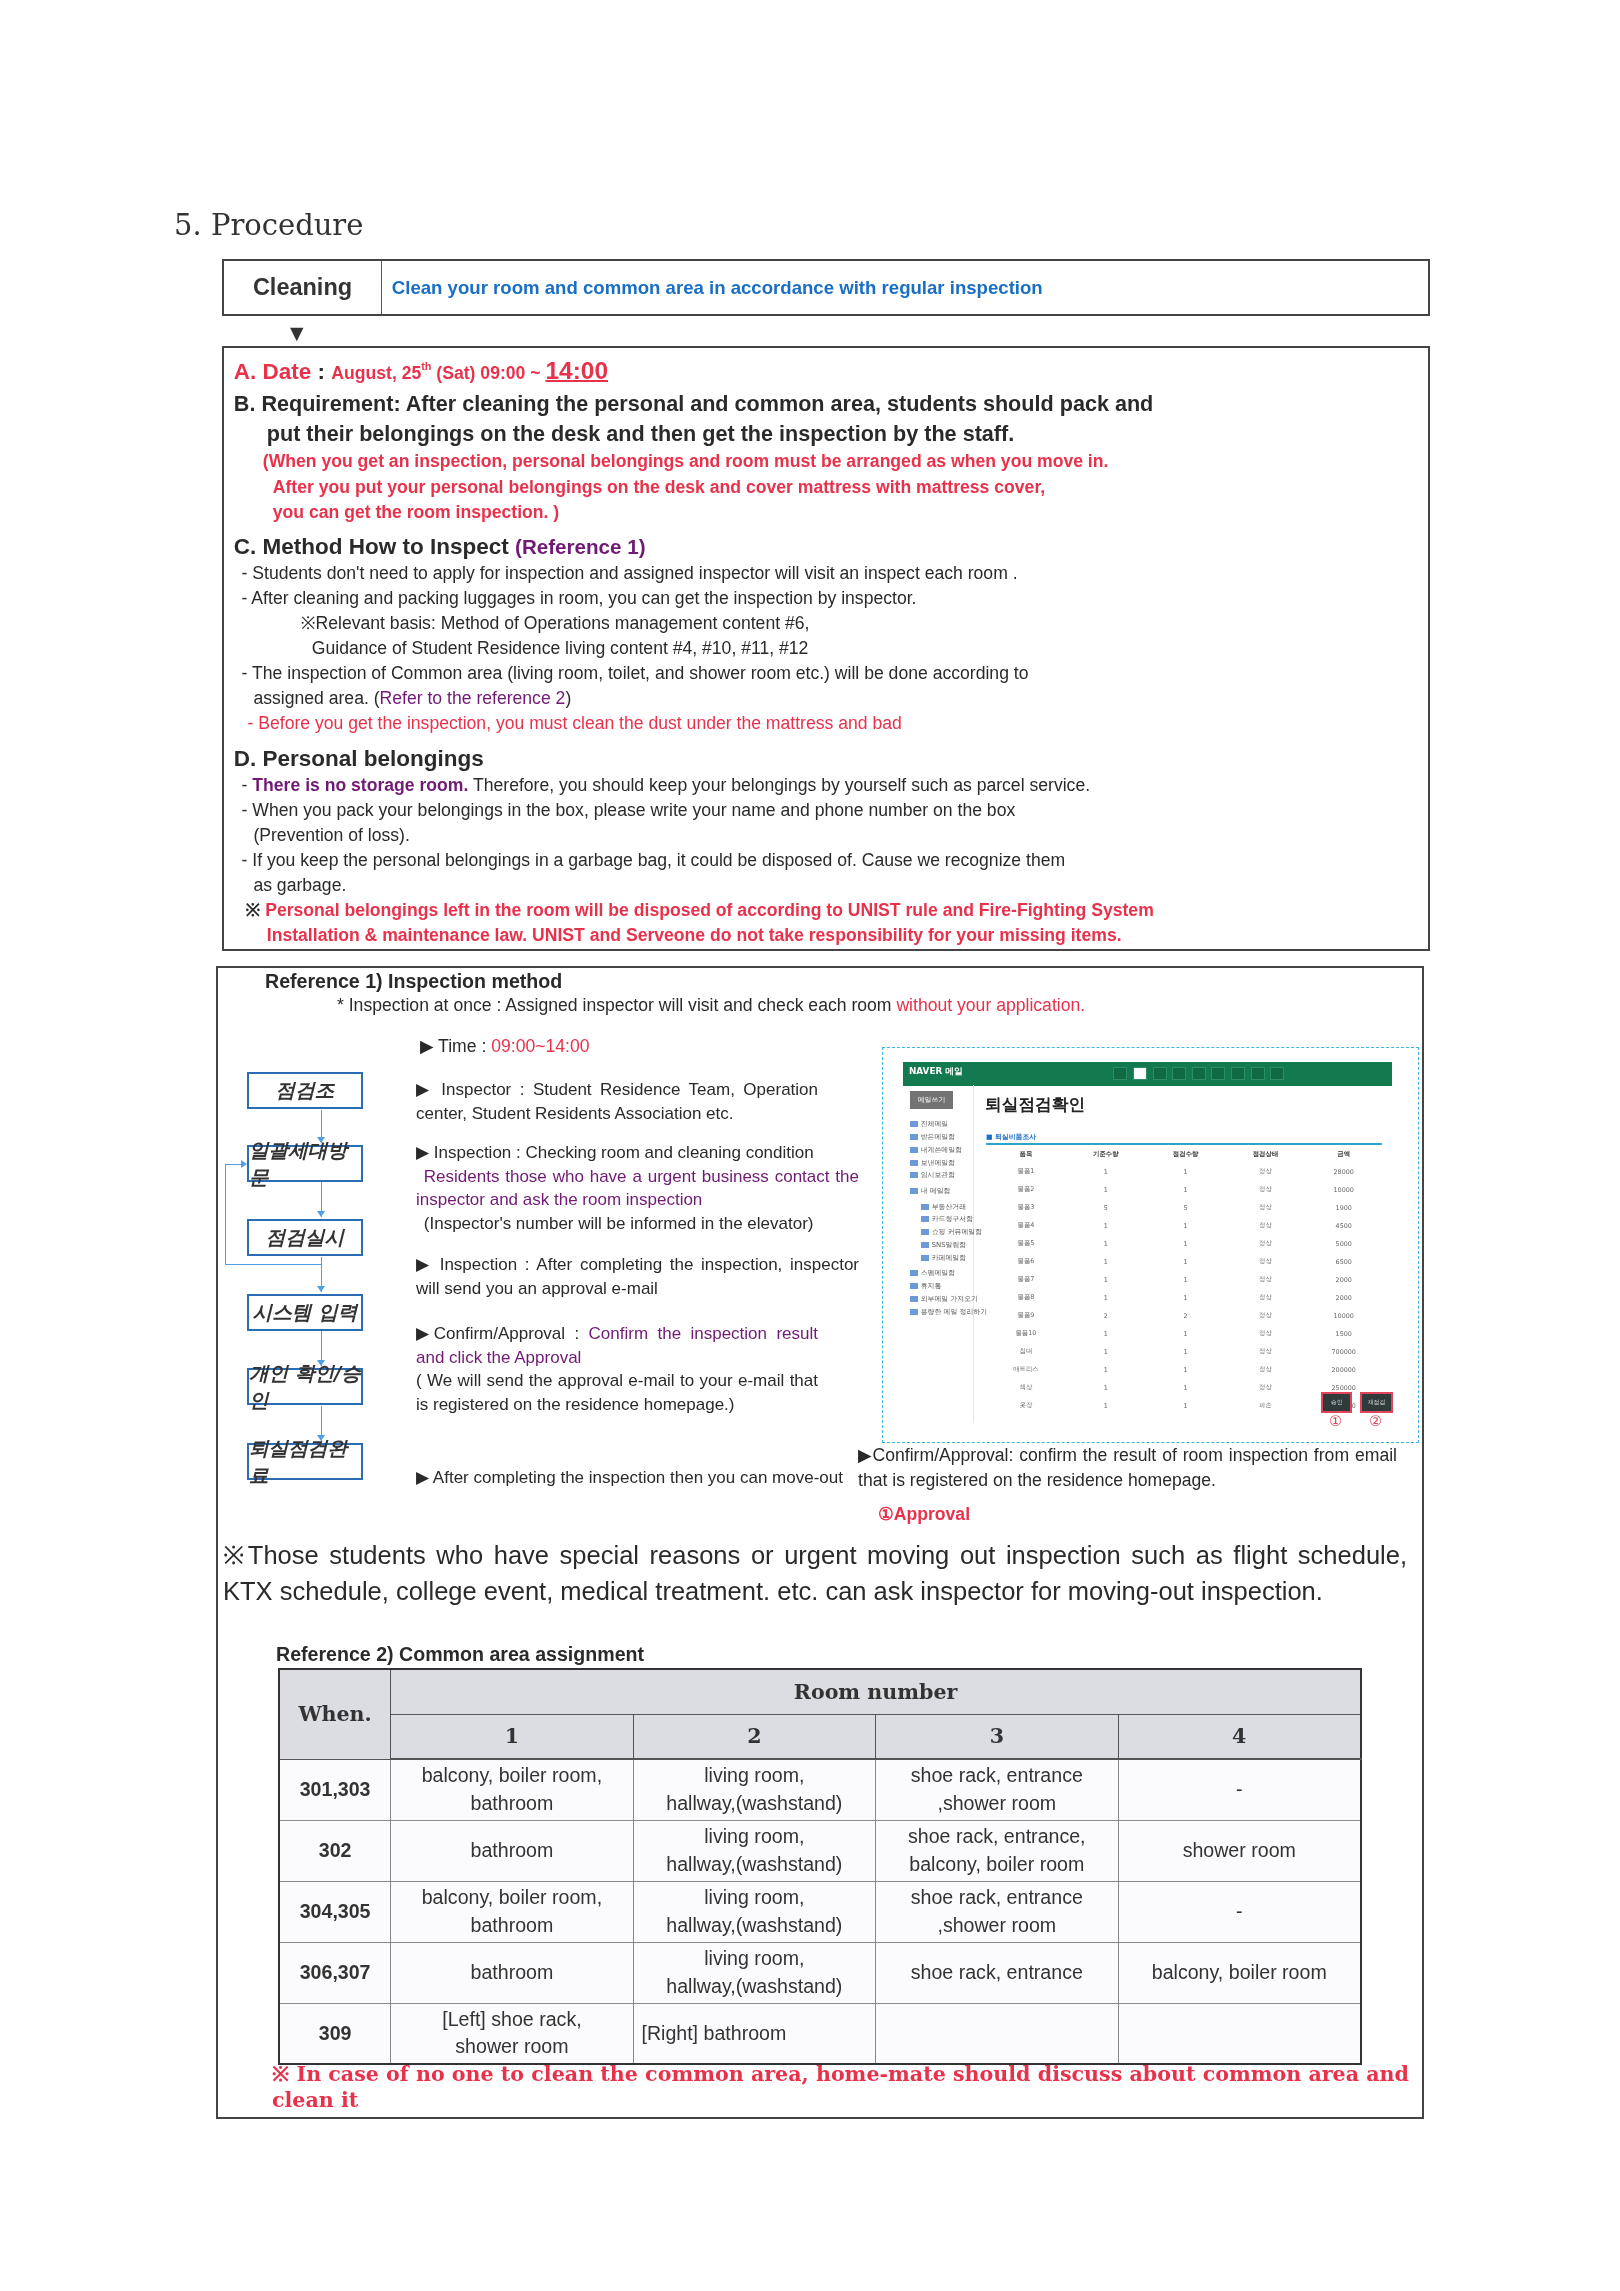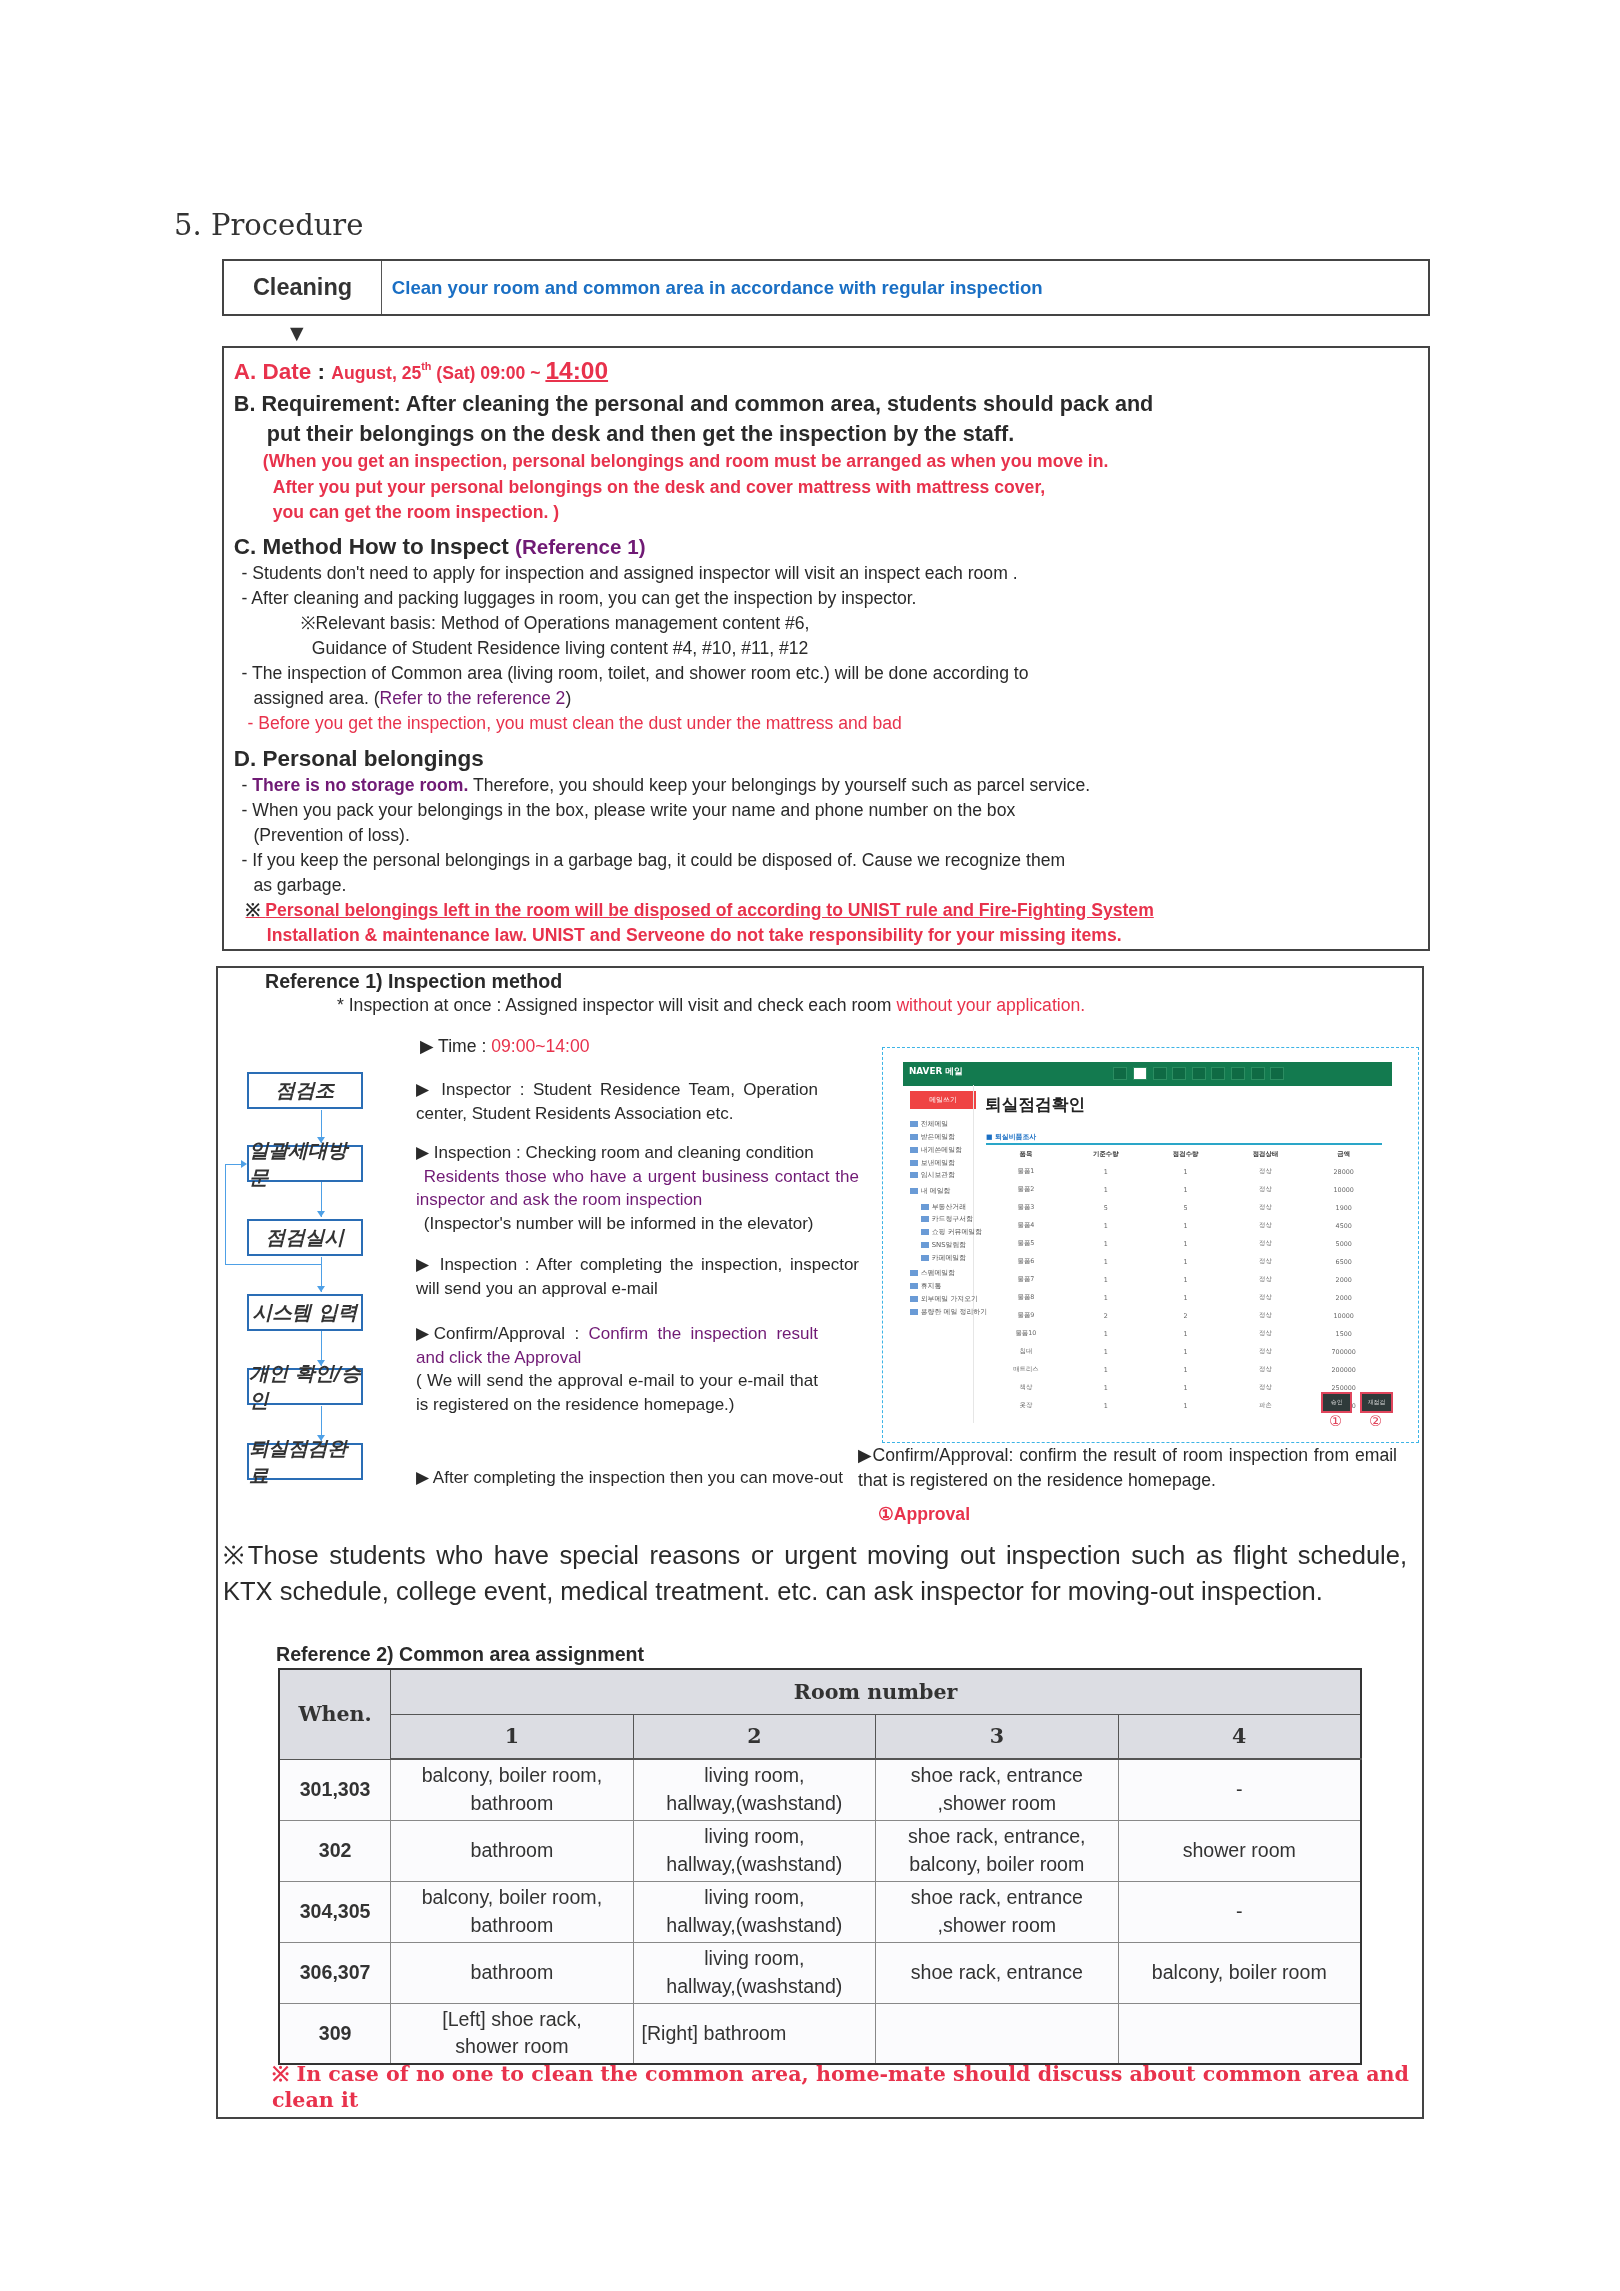--- a/index.html
+++ b/index.html
@@ -40,21 +40,21 @@
   .flow-v { position: absolute; left: 321px; width: 1px; background: #4ea0e6; }
   .flow-arrowhead { position: absolute; left: 317px; width: 0; height: 0; border-left: 4.9px solid transparent; border-right: 4.9px solid transparent; border-top: 6.9px solid #4ea0e6; }
 
   .desc { position: absolute; font-size: 17px; line-height: 23.5px; font-family: "Liberation Sans", sans-serif; text-align: justify; }
 
   
   #shot-frame { left: 882px; top: 1047px; width: 537px; height: 396px; border: 1px dashed #3db4e6; box-sizing: border-box; background: #fff; }
   #shot-header { left: 903px; top: 1062px; width: 489px; height: 23.5px; background: #137a4f; }
   #shot-logo { left: 909px; top: 1066px; font-size: 8.8px; color: #fff; font-weight: bold; }
   .shot-topicon { position: absolute; top: 1067px; width: 11.8px; height: 10.8px; background: #0f6a44; border: 1px solid #2b8d61; }
-  #shot-write-btn { left: 910px; top: 1091px; width: 66px; height: 17.6px; background: #ef4444; color: #fff; font-size: 6.9px; display: flex; align-items: center; justify-content: center; }
+  #shot-write-btn { left: 910px; top: 1091px; width: 43px; height: 17.6px; background: #737373; color: #fff; font-size: 6.9px; display: flex; align-items: center; justify-content: center; }
   #shot-sidebar-divider { left: 973px; top: 1085px; width: 1px; height: 338px; background: #e6e6e6; }
   .shot-nav { position: absolute; left: 910px; font-size: 6.9px; color: #555; white-space: nowrap; }
   .shot-nav .ic { display: inline-block; width: 7.8px; height: 5.9px; background: #6a9bd6; margin-right: 2.9px; vertical-align: middle; }
   #shot-title { left: 985px; top: 1093px; font-size: 16.7px; font-weight: bold; color: #222; }
   #shot-sub { left: 986px; top: 1132px; font-size: 6.9px; color: #1a6fc4; font-weight: bold; }
   #shot-rule { left: 986px; top: 1143px; width: 396px; height: 2px; background: #2aa6c8; }
   #shot-table { left: 986px; top: 1147px; width: 396px; border-collapse: collapse; font-size: 6.4px; color: #666; }
   #shot-table th { font-weight: bold; color: #333; height: 13.7px; }
   #shot-table td { text-align: center; height: 16px; }
   .shot-btn { position: absolute; top: 1394px; height: 16.7px; background: #2f3a3a; color: #ddd; font-size: 5.9px; display: flex; align-items: center; justify-content: center; outline: 2px solid #e0455c; }
@@ -116,21 +116,21 @@
     <div class="line red" style="padding-left:13.7px;">- Before you get the inspection, you must clean the dust under the mattress and bad</div>
 
     <div class="item-head" style="margin-top:7.8px;">D. Personal belongings</div>
     <div class="line dash">
       <span>- </span><span class="blue" style="font-weight:bold;">There is no storage room.</span><span> Therefore, you should keep your belongings by yourself such as parcel service.</span>
     </div>
     <div class="line dash">- When you pack your belongings in the box, please write your name and phone number on the box</div>
     <div class="line" style="padding-left:19.6px;">(Prevention of loss).</div>
     <div class="line dash">- If you keep the personal belongings in a garbage bag, it could be disposed of. Cause we recognize them</div>
     <div class="line" style="padding-left:19.6px;">as garbage.</div>
-    <div class="line red" style="padding-left:11.8px; font-weight:bold;text-decoration:underline;">
+    <div class="line red" style="padding-left:11.8px; font-weight:bold;">
       <span class="dark">※ </span><span>Personal belongings left in the room will be disposed of according to UNIST rule and Fire-Fighting System</span>
     </div>
     <div class="line red" style="padding-left:33px; font-weight:bold;">Installation &amp; maintenance law. UNIST and Serveone do not take responsibility for your missing items.</div>
   </div>
 </div>
 
 <div class="abs" id="ref-box"></div>
 <div class="abs" id="ref1-title">Reference 1) Inspection method</div>
 <div class="abs" id="ref1-sub">
   <span>* Inspection at once : Assigned inspector will visit and check each room </span><span class="red">without your application.</span>

